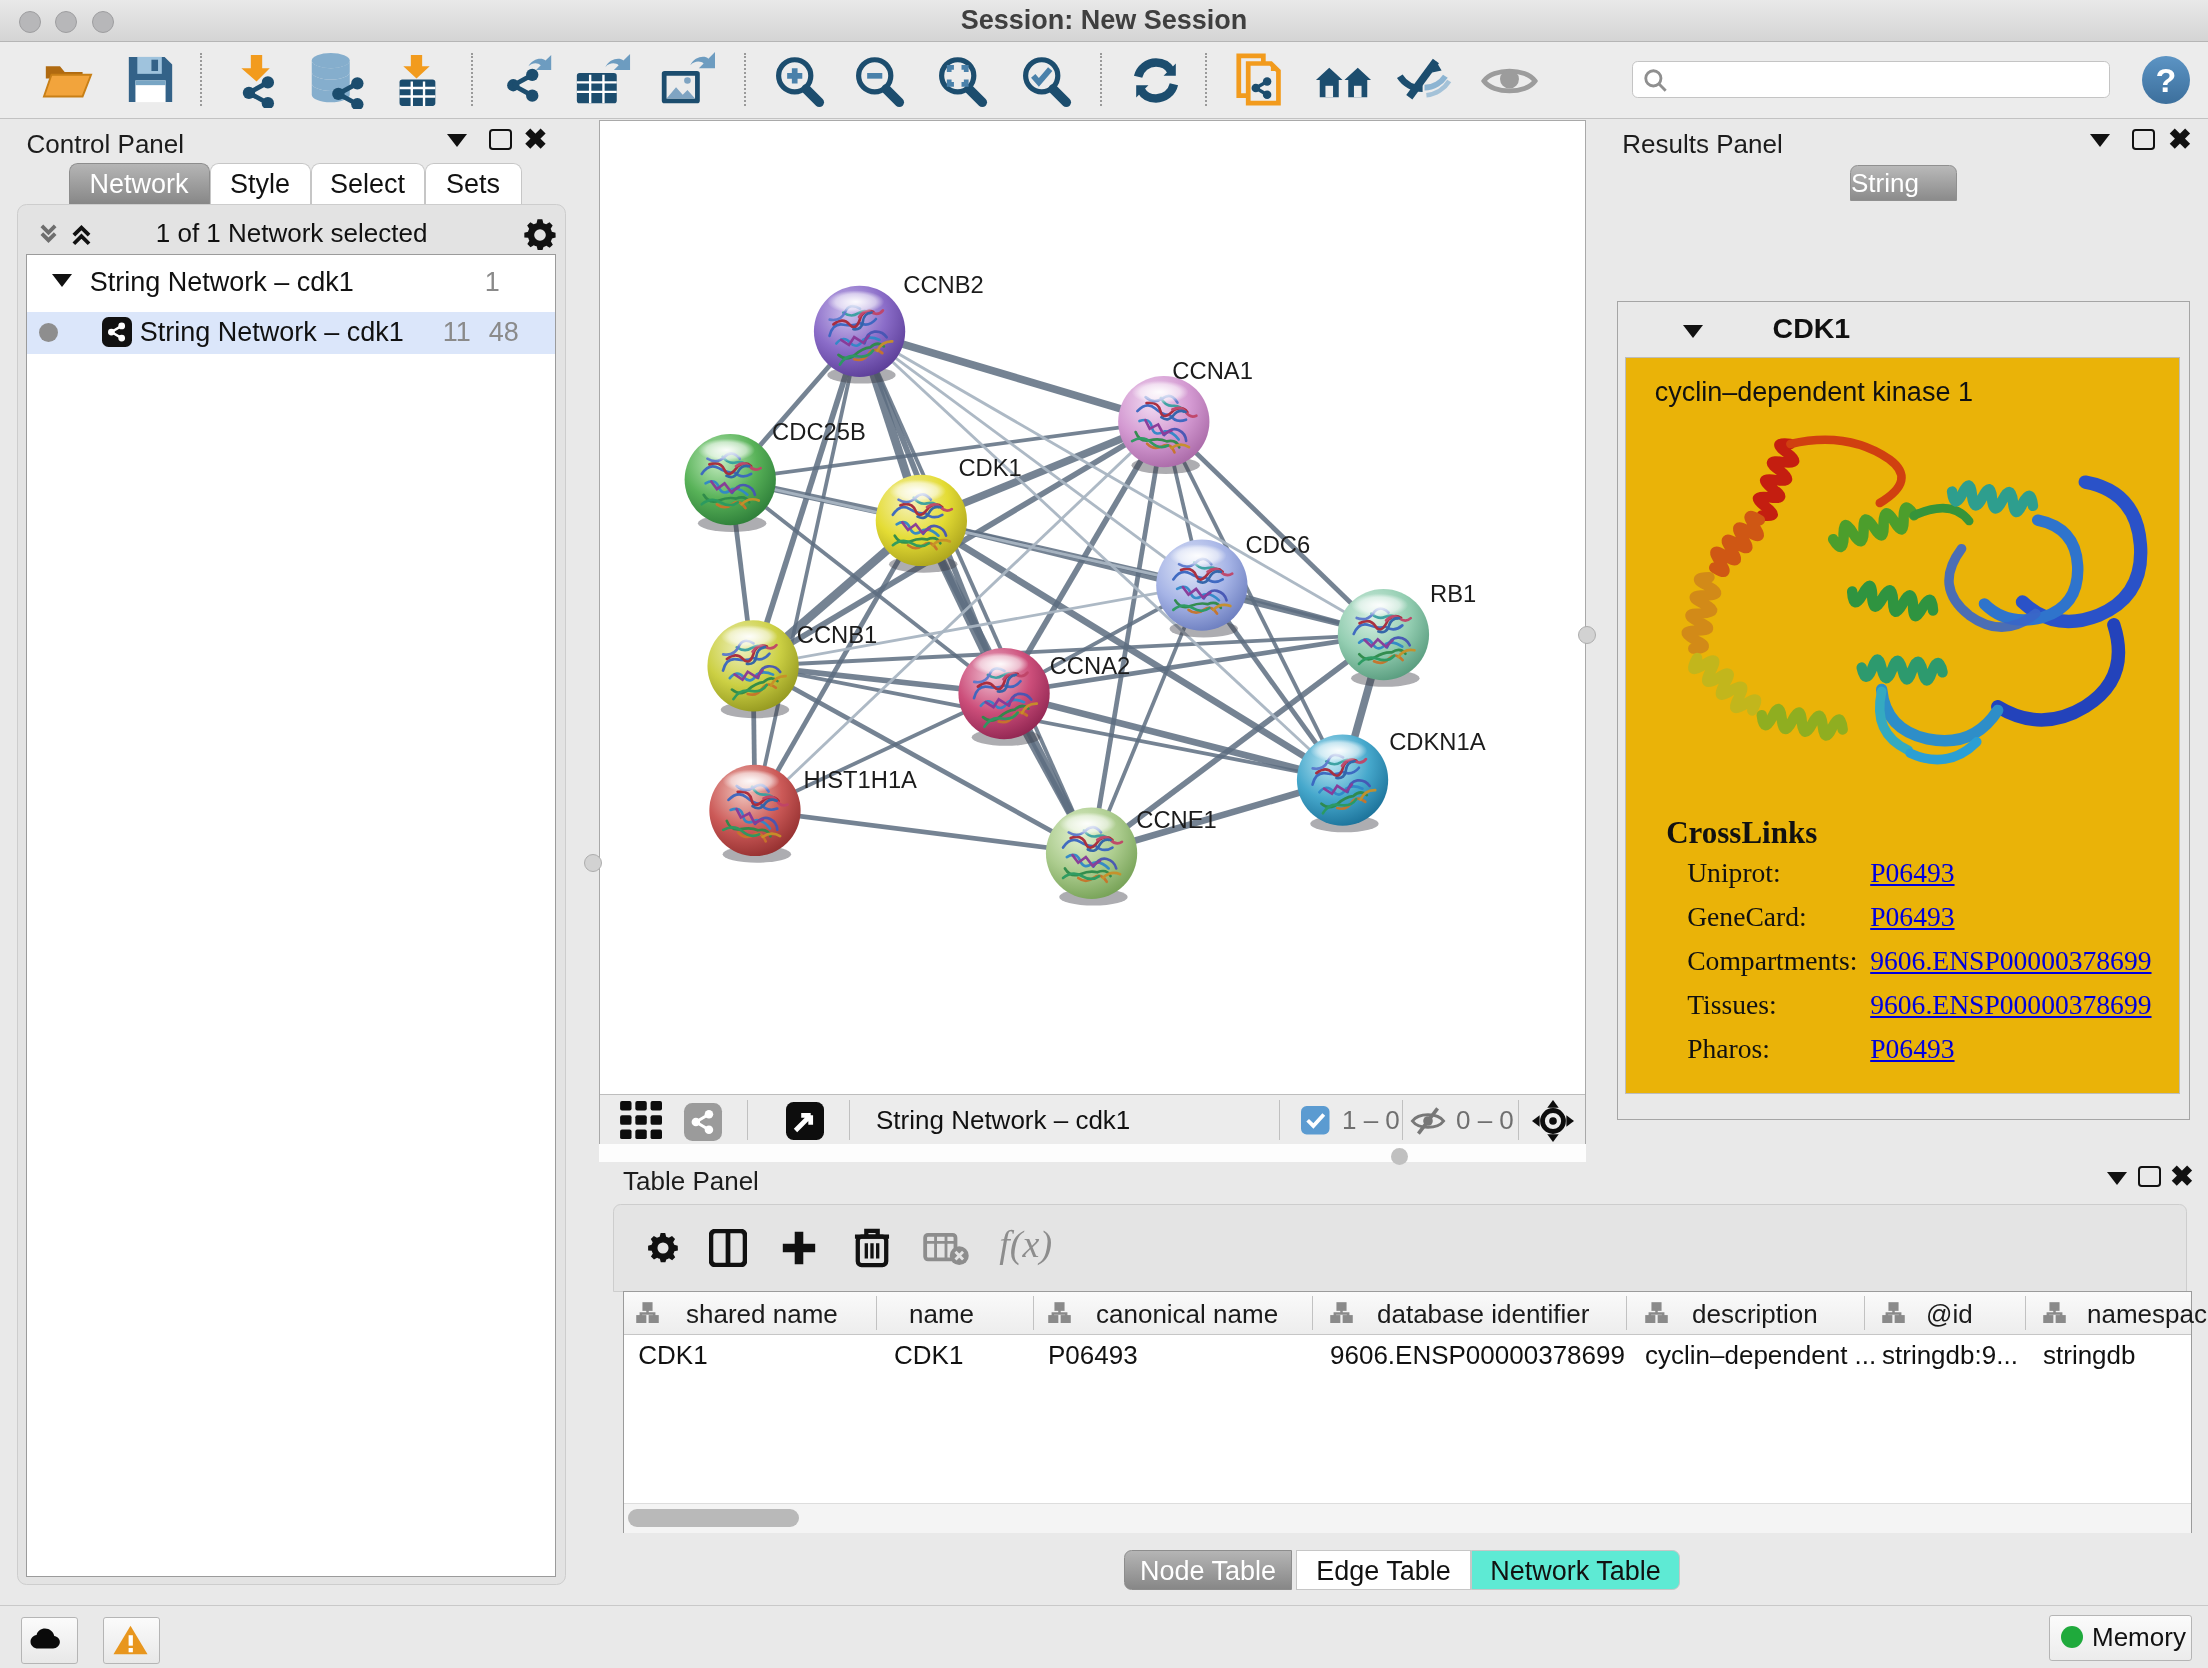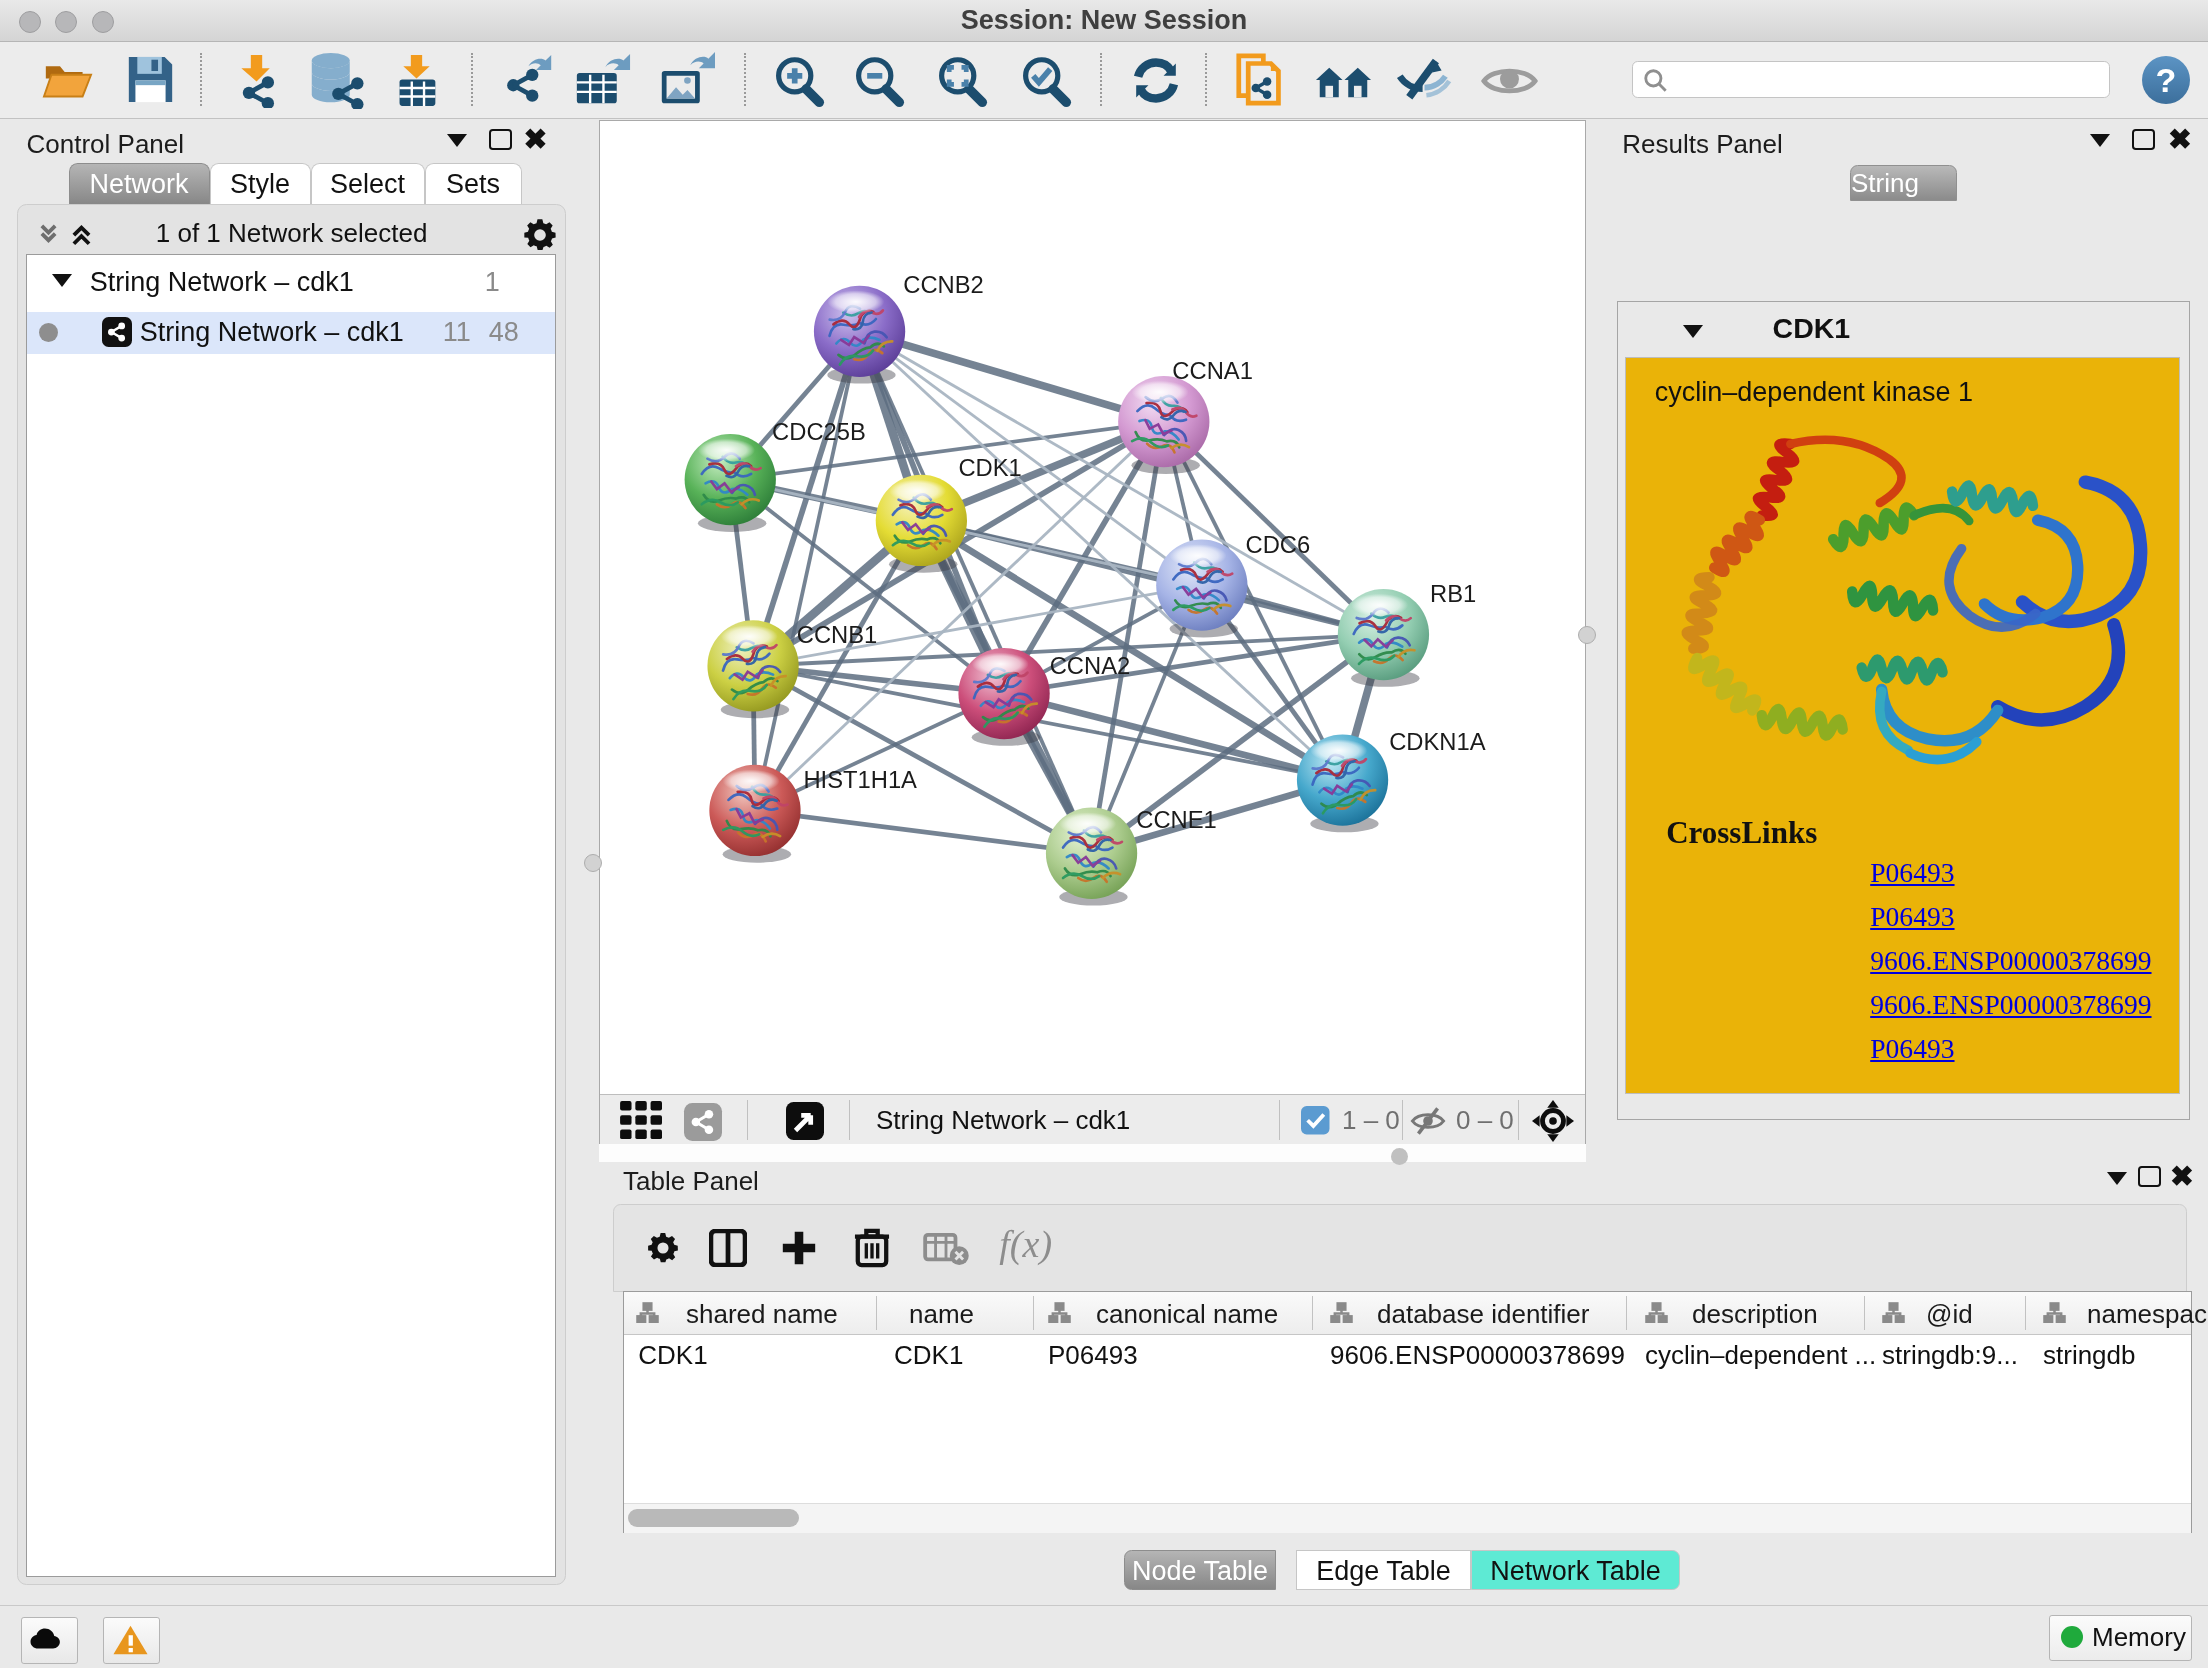--- a/index.html
+++ b/index.html
@@ -609,20 +609,23 @@
           <path d="M470 60 q54 10 58 66 q4 54 -44 74 q-46 18 -80 -14" stroke="#2a52c8" stroke-width="14"></path>
           <path d="M500 210 q18 56 -30 86 q-46 28 -92 0" stroke="#2343bb" stroke-width="14"></path>
           <path d="M420 100 q40 8 42 48 q2 42 -36 54 q-38 10 -62 -14" stroke="#2f74cc" stroke-width="12"></path>
           <path d="M378 300 q-26 40 -74 30 q-44 -10 -48 -52" stroke="#2e8ec8" stroke-width="12"></path>
           <path d="M256 280 q-10 44 28 62" stroke="#35aac0" stroke-width="10"></path>
           <path d="M286 345 q40 18 70 -12" stroke="#2b9fd4" stroke-width="10"></path>
           <path d="M340 130 q-30 40 8 70 q36 26 70 -2" stroke="#3a66c8" stroke-width="10" opacity="0.9"></path>
         </g>
       </svg>
       <div class="abs" style="left:40px;top:457px;font-family:'Liberation Serif',serif;font-size:31px;font-weight:bold;color:#111">CrossLinks</div>
+      <div class="abs" style="left:61px;top:493px;font-family:'Liberation Serif',serif;font-size:27.6px;color:#111;line-height:44px">
+        Uniprot:<br>GeneCard:<br>Compartments:<br>Tissues:<br>Pharos:
+      </div>
       <div class="abs" style="left:244px;top:493px;font-family:'Liberation Serif',serif;font-size:27.6px;color:#0000dd;line-height:44px;text-decoration:underline">
         P06493<br>P06493<br>9606.ENSP00000378699<br>9606.ENSP00000378699<br>P06493
       </div>
     </div>
   </div>
 </div>
 
 <div class="abs" id="tablepanel" style="left:599px;top:1162px;width:1600px;height:443px">
   <div class="abs panel-title" style="left:24px;top:3.8px">Table Panel</div>
   <div class="abs tri" style="left:1508px;top:9.5px"></div>
@@ -727,21 +730,21 @@
       <div class="abs" style="left:1021px;top:4.8px;font-size:26px;color:#111">cyclin–dependent ...</div>
       <div class="abs" style="left:1258px;top:4.8px;font-size:26px;color:#111">stringdb:9...</div>
       <div class="abs" style="left:1419px;top:4.8px;font-size:26px;color:#111">stringdb</div>
     </div>
 
     <div class="abs" style="left:0;top:211px;width:1567px;height:28.5px;background:#f4f4f4;border-top:1px solid #ddd">
       <div class="abs" style="left:3.8px;top:4.8px;width:171px;height:18px;background:#b9b9b9;border-radius:9.5px"></div>
     </div>
   </div>
 
-  <div class="abs" style="left:525px;top:388px;width:152px;height:40px;background:linear-gradient(#b5b5b5,#878787);border:1px solid #8d8d8d;border-radius:7.6px 0 0 7.6px;text-align:center;font-size:27px;color:#fff;line-height:40px;box-sizing:border-box">Node Table</div>
+  <div class="abs" style="left:525px;top:388px;width:168px;height:40px;background:linear-gradient(#b5b5b5,#878787);border:1px solid #8d8d8d;border-radius:7.6px 0 0 7.6px;text-align:center;font-size:27px;color:#fff;line-height:40px;box-sizing:border-box">Node Table</div>
   <div class="abs" style="left:697px;top:388px;width:175px;height:40px;background:#fff;border:1px solid #c6c6c6;text-align:center;font-size:27px;color:#111;line-height:40px;box-sizing:border-box">Edge Table</div>
   <div class="abs" style="left:872px;top:388px;width:209px;height:40px;background:#5eead4;border:1px solid #c6c6c6;border-radius:0 7.6px 7.6px 0;text-align:center;font-size:27px;color:#111;line-height:40px;box-sizing:border-box">Network Table</div>
 </div>
 
 <div class="abs" style="left:0;top:1605px;width:2208px;height:63px;background:#e9e9e9;border-top:1px solid #c9c9c9">
   <div class="abs" style="left:21px;top:10.5px;width:55px;height:45px;background:linear-gradient(#fbfbfb,#e8e8e8);border:1px solid #b5b5b5;border-radius:2.9px">
     <svg width="53" height="43" viewBox="0 0 56 45">
         <path fill="#0a0a0a" d="M17 32c-4.5 0-8-3.2-8-7.2 0-3.6 2.8-6.6 6.4-7.1C16.3 13.6 20 11 24.3 11c4.9 0 9 3.4 9.8 7.9 3.2.4 5.9 3 5.9 6.3 0 3.7-3.2 6.8-7.2 6.8z"></path>
       </svg>
   </div>

